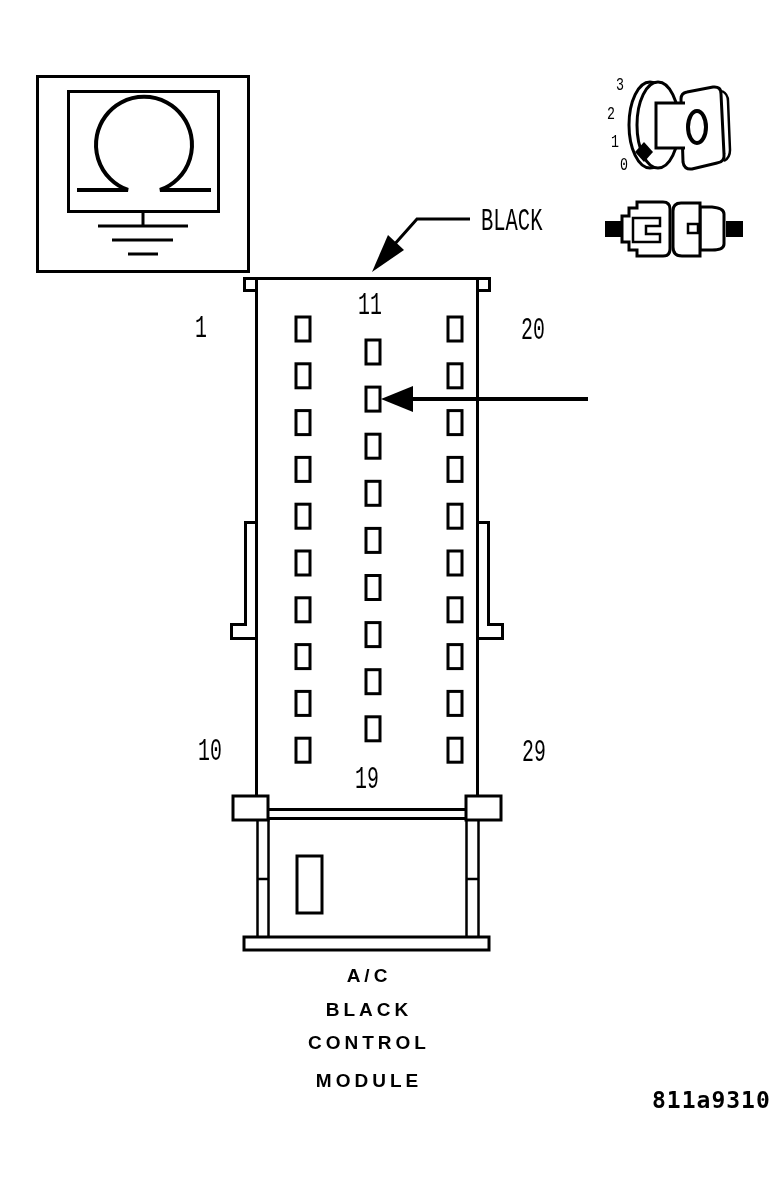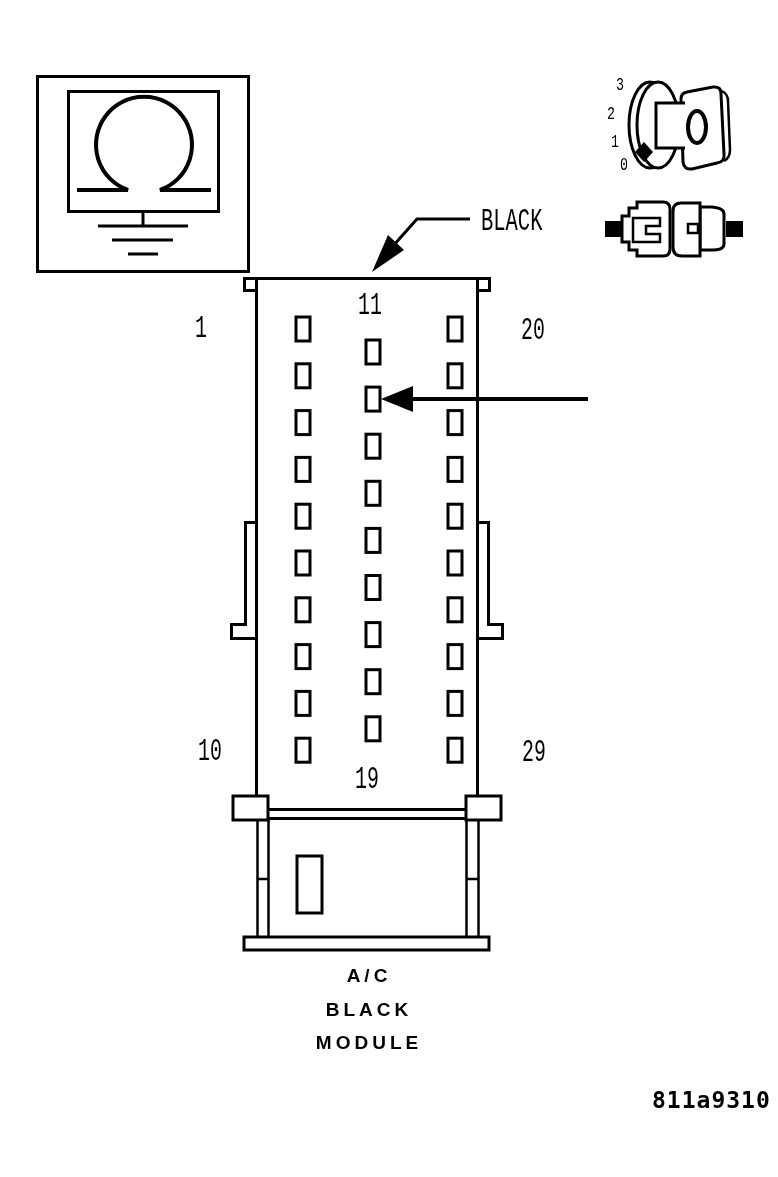--- a/index.html
+++ b/index.html
@@ -128,17 +128,18 @@
 
   <div class="lbl pin-num" style="left:195px;top:313px">1</div>
   <div class="lbl pin-num" style="left:358px;top:290px">11</div>
   <div class="lbl pin-num" style="left:521px;top:315px">20</div>
   <div class="lbl pin-num" style="left:198px;top:736px">10</div>
   <div class="lbl pin-num" style="left:355px;top:764px">19</div>
   <div class="lbl pin-num" style="left:522px;top:737px">29</div>
 
   <div class="caption-line" style="top:966px">A/C</div>
   <div class="caption-line" style="top:1000px">BLACK</div>
-  <div class="caption-line" style="top:1033px">MODULE</div>
+  <div class="caption-line" style="top:1033px">CONTROL</div>
+  <div class="caption-line" style="top:1071px">MODULE</div>
 
   <div class="figcode">811a9310</div>
 
 </div>
 
 </body></html>

